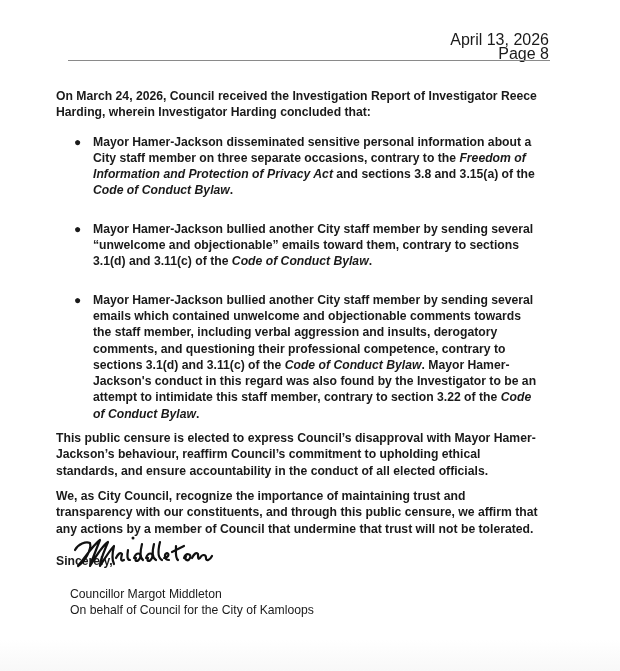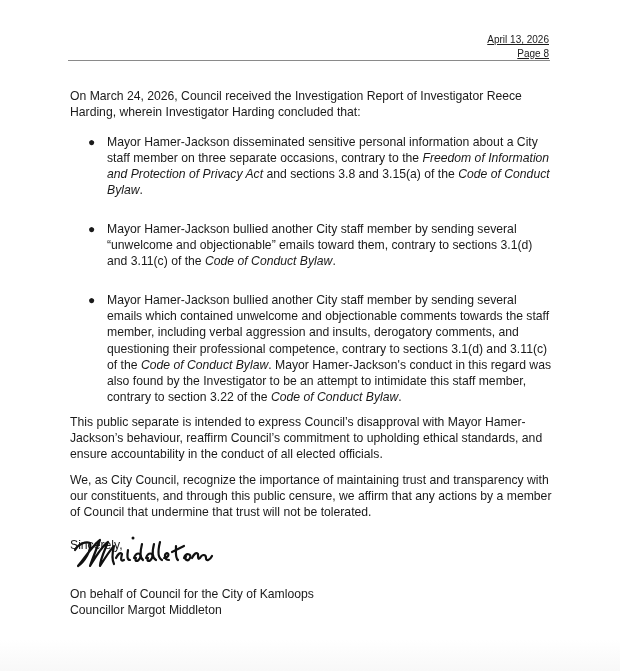--- a/index.html
+++ b/index.html
@@ -16,37 +16,37 @@
       color: #1a1a1a;
       font-size: 12.2px;
       line-height: 16.3px;
       background: linear-gradient(to bottom, #ffffff 0px, #ffffff 640px, #f8f8f8 671px);
     }
     .header {
       position: absolute;
       right: 71px;
       top: 33px;
       text-align: right;
-      font-size: 10px;
+      font-size: 16px;
       line-height: 13.5px;
-      text-decoration: underline;
     }
     .rule {
       position: absolute;
       left: 68px;
       top: 60px;
       width: 482px;
       height: 1px;
       background: #8a8a8a;
     }
     .content {
       position: absolute;
-      left: 70px;
+      left: 56px;
       top: 88px;
       width: 485px;
+      font-weight: bold;
     }
     p { margin: 0; }
     .p-intro { margin-bottom: 13px; }
     ul.findings {
       list-style: none;
       margin: 0;
       padding: 0;
     }
     ul.findings li {
       position: relative;
@@ -97,21 +97,21 @@
     <li>
       <span class="bullet">●</span>
       <span class="finding-text"><span>Mayor Hamer-Jackson bullied another City staff member by sending several “unwelcome and objectionable” emails toward them, contrary to sections 3.1(d) and 3.11(c) of the </span><em>Code of Conduct Bylaw</em><span>.</span></span>
     </li>
     <li class="last">
       <span class="bullet">●</span>
       <span class="finding-text"><span>Mayor Hamer-Jackson bullied another City staff member by sending several emails which contained unwelcome and objectionable comments towards the staff member, including verbal aggression and insults, derogatory comments, and questioning their professional competence, contrary to sections 3.1(d) and 3.11(c) of the </span><em>Code of Conduct Bylaw</em><span>. Mayor Hamer-Jackson's conduct in this regard was also found by the Investigator to be an attempt to intimidate this staff member, contrary to section 3.22 of the </span><em>Code of Conduct Bylaw</em><span>.</span></span>
     </li>
   </ul>
 
-  <p class="para">This public separate is intended to express Council’s disapproval with Mayor Hamer-Jackson’s behaviour, reaffirm Council’s commitment to upholding ethical standards, and ensure accountability in the conduct of all elected officials.</p>
+  <p class="para">This public censure is elected to express Council’s disapproval with Mayor Hamer-Jackson’s behaviour, reaffirm Council’s commitment to upholding ethical standards, and ensure accountability in the conduct of all elected officials.</p>
   <p class="para">We, as City Council, recognize the importance of maintaining trust and transparency with our constituents, and through this public censure, we affirm that any actions by a member of Council that undermine that trust will not be tolerated.</p>
   <p class="closing">Sincerely,</p>
 </div>
 
 <svg class="signature" viewBox="0 0 175 42" xmlns="http://www.w3.org/2000/svg">
   <g fill="none" stroke="#111" stroke-width="2.2" stroke-linecap="round" stroke-linejoin="round">
     <path d="M3 22 C6 16, 14 13, 18 15 C20 22, 12 34, 6 38 C14 28, 22 16, 28 12 C24 22, 20 32, 18 38 C24 28, 30 18, 36 14 C32 24, 28 32, 28 38 C33 30, 38 22, 42 18 C40 26, 40 32, 42 36"></path>
     <path d="M44 30 C46 26, 48 24, 50 26 C49 30, 48 34, 52 32"></path>
     <path d="M56 22 C55 28, 55 32, 58 32"></path>
     <path d="M62 30 C64 24, 70 24, 68 30 C66 34, 62 34, 64 30 M70 16 C68 24, 68 30, 71 32"></path>
@@ -119,15 +119,15 @@
     <path d="M88 14 C86 22, 86 30, 90 32"></path>
     <path d="M92 30 C96 30, 98 26, 95 25 C92 26, 92 32, 97 32"></path>
     <path d="M100 24 L112 18 M104 18 C104 24, 103 30, 106 32"></path>
     <path d="M112 30 C114 24, 120 26, 118 30 C116 34, 112 32, 114 28"></path>
     <path d="M120 30 C122 26, 124 24, 126 26 C126 30, 126 32, 128 30 C130 26, 134 26, 134 30 C134 34, 138 32, 140 28"></path>
   </g>
   <circle cx="61" cy="10" r="1.5" fill="#111"></circle>
 </svg>
 
 <div class="signer">
+  <div>Councillor Margot Middleton</div>
   <div>On behalf of Council for the City of Kamloops</div>
-  <div>Councillor Margot Middleton</div>
 </div>
 
 </body></html>

